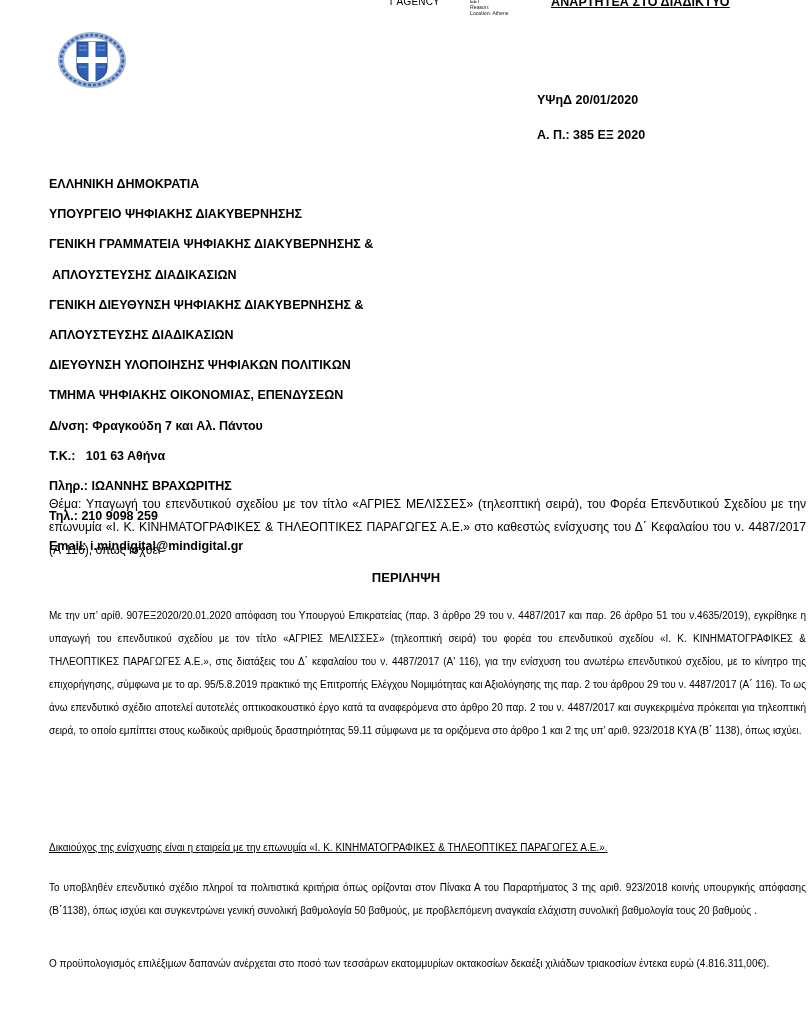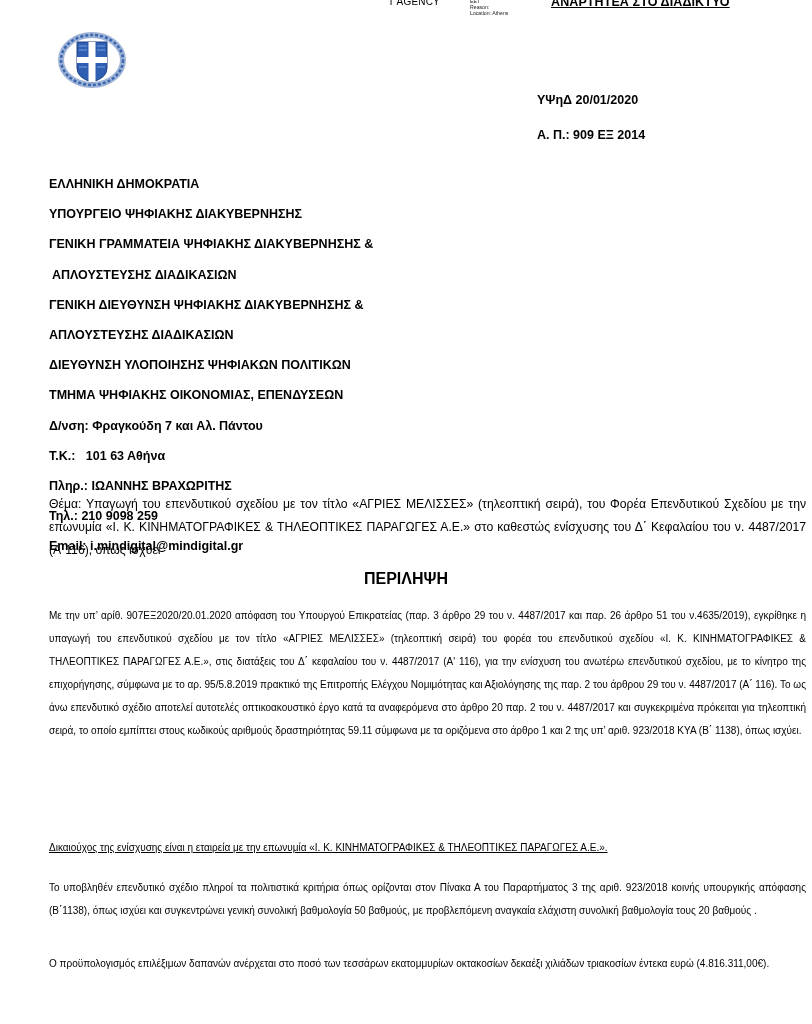--- a/index.html
+++ b/index.html
@@ -8,21 +8,21 @@
   .agency { position: absolute; left: 388px; top: -4px; font-family: "Liberation Sans", sans-serif; font-size: 10px; letter-spacing: 0.2px; }
   .sig-meta { position: absolute; left: 470px; top: -2px; font-family: "Liberation Sans", sans-serif; font-size: 5.2px; line-height: 6.2px; color: #222; }
   .posted { position: absolute; left: 551px; top: -5px; font-family: "Liberation Sans", sans-serif; font-weight: bold; font-size: 12.5px; text-decoration: underline; letter-spacing: 0.1px; }
   .emblem { position: absolute; left: 57px; top: 32px; width: 70px; height: 56px; }
   .ref { position: absolute; left: 537px; font-weight: bold; font-size: 12.5px; }
   .ref1 { top: 93px; }
   .ref2 { top: 128px; }
   .sender { position: absolute; left: 49px; top: 163px; font-weight: bold; font-size: 12.5px; line-height: 18.2px; }
   .sender div { white-space: pre; margin-top: 12px; }
   .subject { position: absolute; left: 49px; top: 493px; width: 757px; font-family: "Liberation Sans", sans-serif; font-weight: normal; font-size: 12.2px; line-height: 23px; text-align: justify; }
-  .summary-title { position: absolute; left: 0; width: 812px; top: 570px; text-align: center; font-weight: bold; font-size: 16px; }
+  .summary-title { position: absolute; left: 0; width: 812px; top: 570px; text-align: center; font-weight: bold; font-size: 13px; }
   .para { position: absolute; left: 49px; width: 757px; font-size: 10px; line-height: 23px; text-align: justify; }
   .p1 { top: 604px; }
   .p2 { top: 836px; text-decoration: underline; }
   .p3 { top: 876px; }
   .p4 { top: 952px; }
   .justify-last { text-align-last: left; }
 </style>
 </head>
 <body>
 
@@ -46,21 +46,21 @@
     <line x1="22" y1="14" x2="30" y2="14" stroke="#7aa0e0" stroke-width="1"></line>
     <line x1="40" y1="14" x2="48" y2="14" stroke="#7aa0e0" stroke-width="1"></line>
     <line x1="22" y1="18" x2="30" y2="18" stroke="#7aa0e0" stroke-width="1"></line>
     <line x1="40" y1="18" x2="48" y2="18" stroke="#7aa0e0" stroke-width="1"></line>
     <line x1="22" y1="35" x2="30" y2="35" stroke="#7aa0e0" stroke-width="1"></line>
     <line x1="40" y1="35" x2="48" y2="35" stroke="#7aa0e0" stroke-width="1"></line>
   </svg>
 </div>
 
 <div class="ref ref1">ΥΨηΔ 20/01/2020</div>
-<div class="ref ref2">Α. Π.: 909 ΕΞ 2014</div>
+<div class="ref ref2">Α. Π.: 385 ΕΞ 2020</div>
 
 <div class="sender">
   <div>ΕΛΛΗΝΙΚΗ ΔΗΜΟΚΡΑΤΙΑ</div>
   <div>ΥΠΟΥΡΓΕΙΟ ΨΗΦΙΑΚΗΣ ΔΙΑΚΥΒΕΡΝΗΣΗΣ</div>
   <div>ΓΕΝΙΚΗ ΓΡΑΜΜΑΤΕΙΑ ΨΗΦΙΑΚΗΣ ΔΙΑΚΥΒΕΡΝΗΣΗΣ &amp;</div>
   <div> ΑΠΛΟΥΣΤΕΥΣΗΣ ΔΙΑΔΙΚΑΣΙΩΝ</div>
   <div>ΓΕΝΙΚΗ ΔΙΕΥΘΥΝΣΗ ΨΗΦΙΑΚΗΣ ΔΙΑΚΥΒΕΡΝΗΣΗΣ &amp;</div>
   <div>ΑΠΛΟΥΣΤΕΥΣΗΣ ΔΙΑΔΙΚΑΣΙΩΝ</div>
   <div>ΔΙΕΥΘΥΝΣΗ ΥΛΟΠΟΙΗΣΗΣ ΨΗΦΙΑΚΩΝ ΠΟΛΙΤΙΚΩΝ</div>
   <div>ΤΜΗΜΑ ΨΗΦΙΑΚΗΣ ΟΙΚΟΝΟΜΙΑΣ, ΕΠΕΝΔΥΣΕΩΝ</div>

